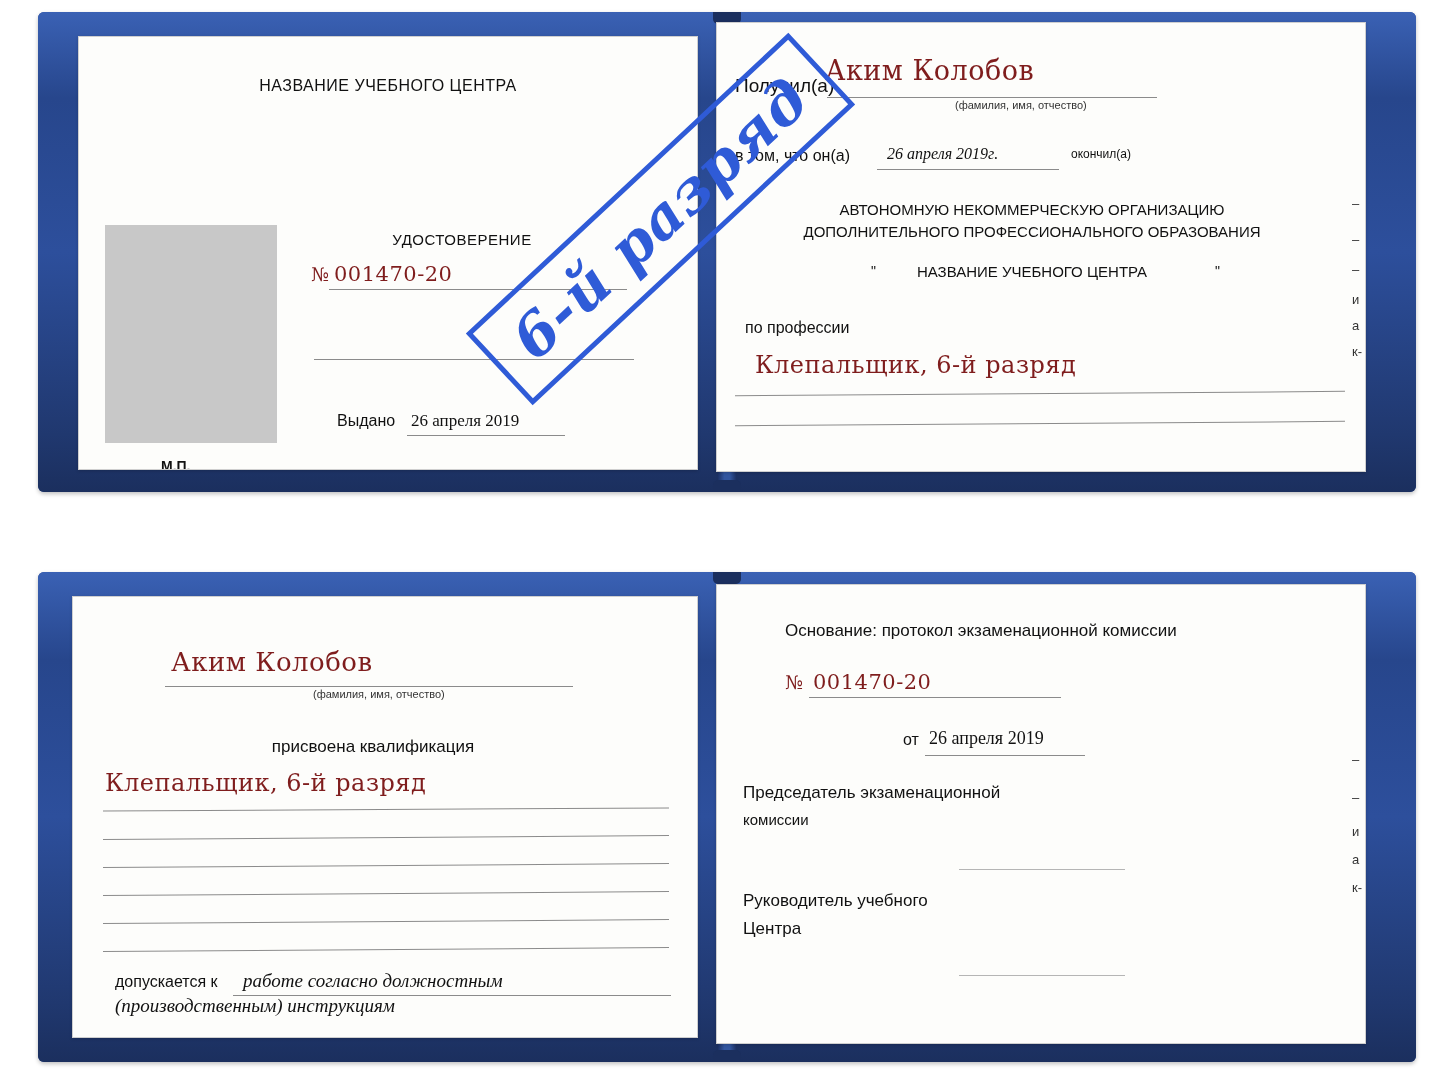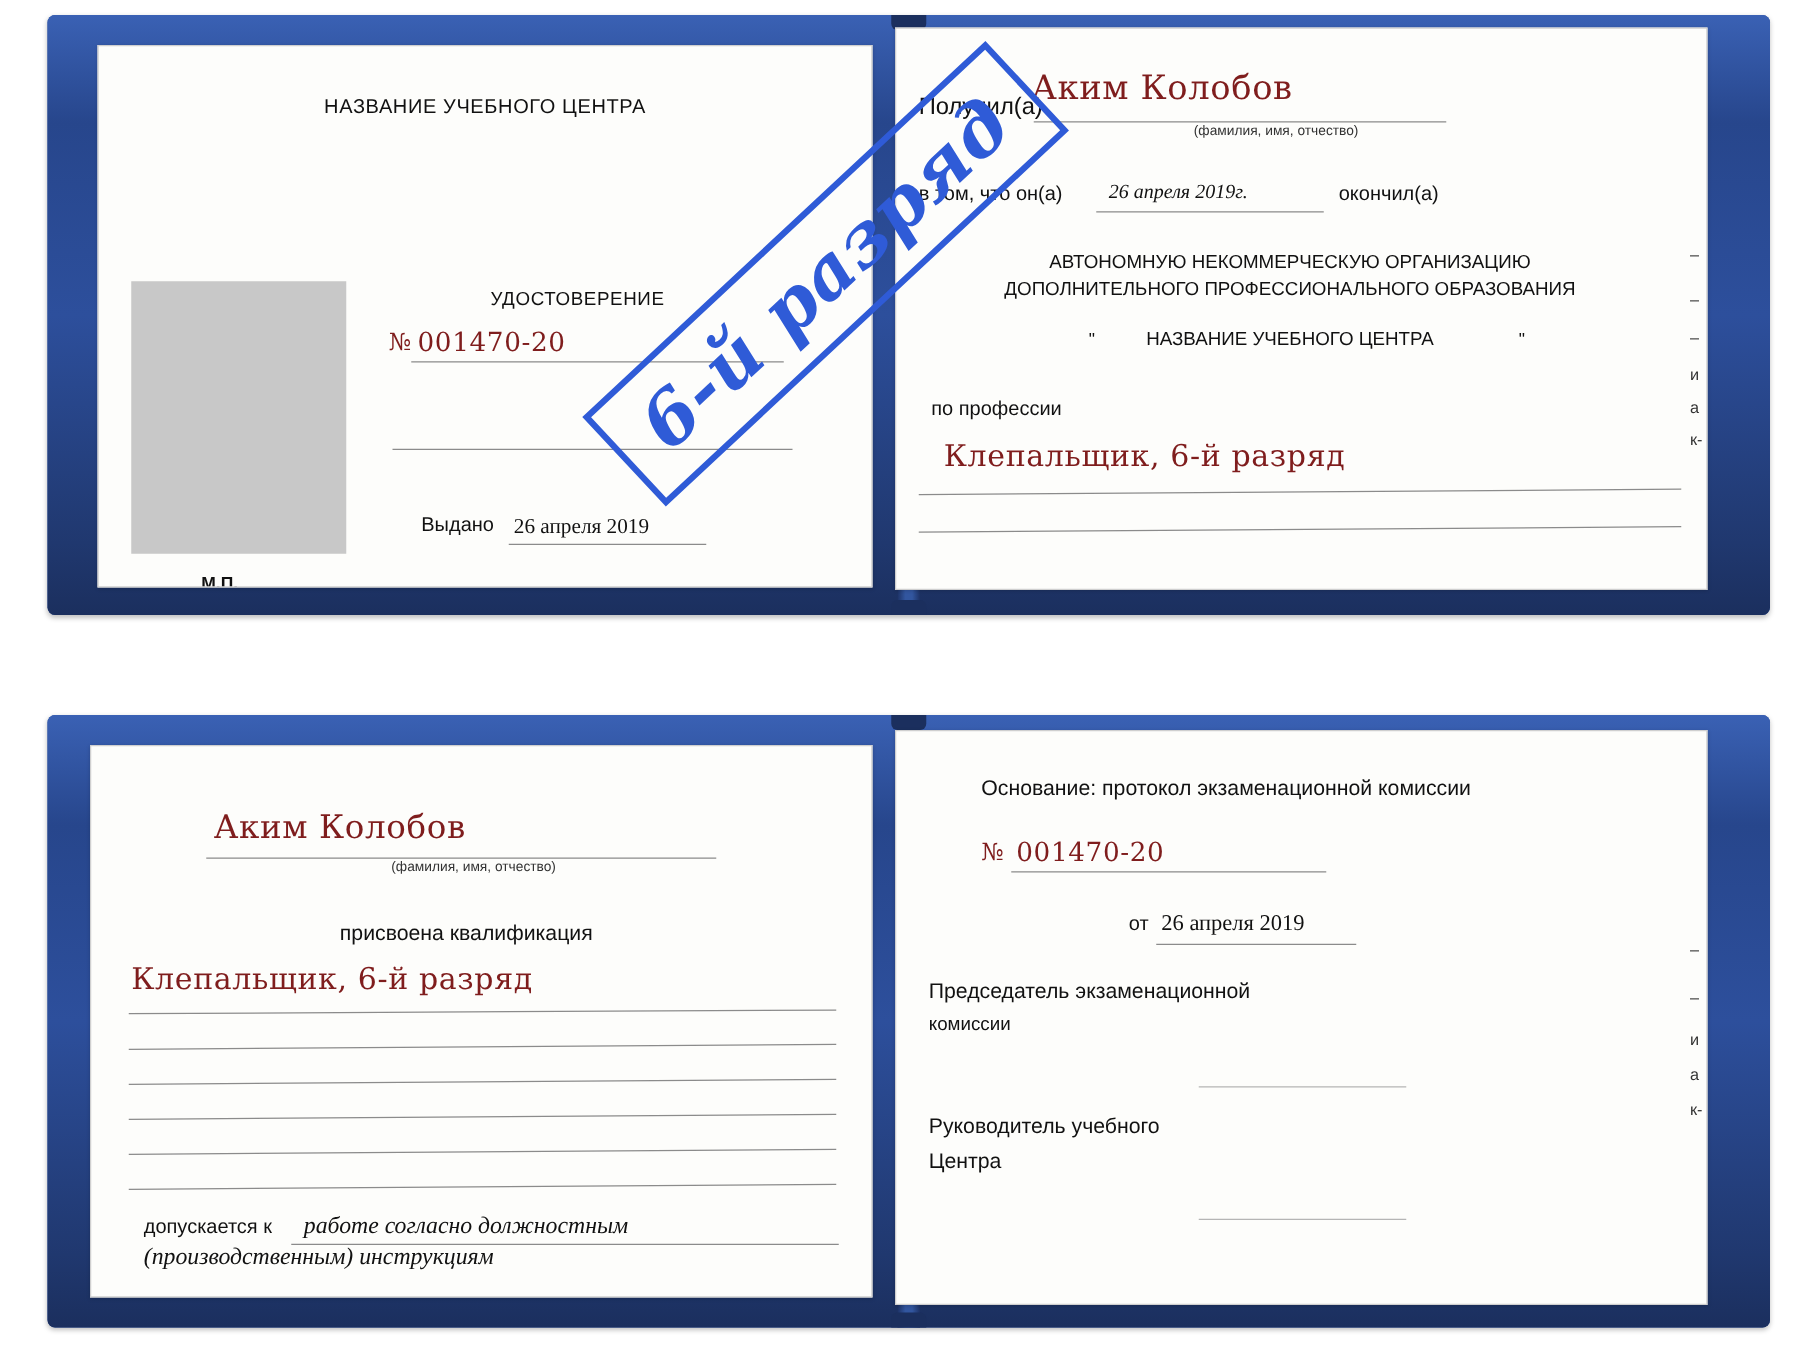--- a/index.html
+++ b/index.html
@@ -171,21 +171,21 @@
 
   <div class="page-sheet" style="left:716px; top:22px; width:648px; height:448px;">
     <div class="lbl" style="left:18px; top:52px; font-size:19px;">Получил(а)</div>
     <div class="hand" style="left:108px; top:32px; font-size:27px;">Аким Колобов</div>
     <div class="rule" style="left:110px; top:74px; width:330px;"></div>
     <div class="small" style="left:238px; top:76px;">(фамилия, имя, отчество)</div>
 
     <div class="lbl" style="left:18px; top:124px; font-size:16px;">в том, что он(а)</div>
     <div class="typed it b" style="left:170px; top:122px; font-size:16px;">26 апреля 2019г.</div>
     <div class="rule" style="left:160px; top:146px; width:182px;"></div>
-    <div class="lbl" style="left:354px; top:124px; font-size:16px;">окончил(а)</div>
+    <div class="lbl" style="left:354px; top:124px; font-size:12px;">окончил(а)</div>
 
     <div class="center-block b" style="left:0; top:200px; width:630px; font-size:15px;">ДОПОЛНИТЕЛЬНОГО ПРОФЕССИОНАЛЬНОГО ОБРАЗОВАНИЯ</div>
     <div class="center-block b" style="left:0; top:178px; width:630px; font-size:15px;">АВТОНОМНУЮ НЕКОММЕРЧЕСКУЮ ОРГАНИЗАЦИЮ</div>
     <div class="lbl" style="left:154px; top:240px; font-size:14px;">"</div>
     <div class="center-block b" style="left:0; top:240px; width:630px; font-size:15px;">НАЗВАНИЕ УЧЕБНОГО ЦЕНТРА</div>
     <div class="lbl" style="left:498px; top:240px; font-size:14px;">"</div>
 
     <div class="lbl" style="left:28px; top:296px; font-size:16px;">по профессии</div>
     <div class="hand" style="left:38px; top:328px; font-size:24px;">Клепальщик, 6-й разряд</div>
 

